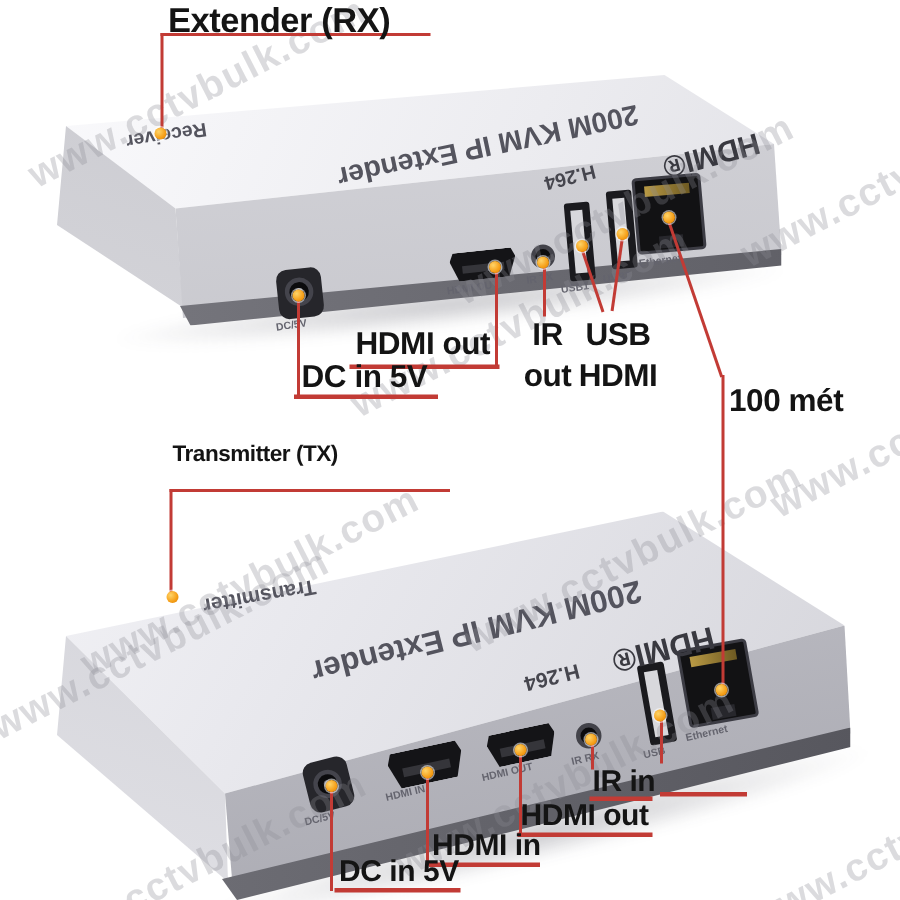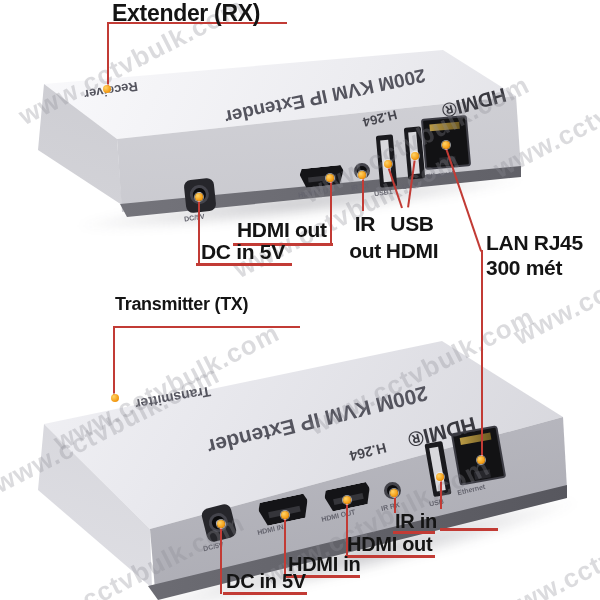--- a/index.html
+++ b/index.html
@@ -154,25 +154,25 @@
   <div class="rl" style="left:416px;top:158px;width:50px;height:2px;transform-origin:0 0;transform:rotate(98deg);"></div>
   <div class="lbl lbl2" style="left:381px;top:210px;width:62px;font-size:21px;line-height:27px;">
     <span>USB</span><br>
     <span>HDMI</span>
   </div>
 
   <div class="pdot" style="left:442px;top:141px;"></div>
   <div class="rl" style="left:446px;top:145px;width:112px;height:2px;transform-origin:0 0;transform:rotate(71.2deg);"></div>
   <div class="rl" style="left:481px;top:250px;width:2px;height:210px;"></div>
   <div class="lbl" style="left:486px;top:230px;font-size:21px;line-height:25px;">
-    <span>LAN RJ45</span><br>
-    <span>300 mét</span>
-  </div>
-
-  <div class="lbl" style="left:115px;top:294px;font-size:18px;">Transmitter (TX)</div>
+    <br>
+    <span>100 mét</span>
+  </div>
+
+  <div class="lbl" style="left:115px;top:294px;font-size:15px;">Transmitter (TX)</div>
   <div class="rl" style="left:113px;top:326px;width:187px;height:2px;"></div>
   <div class="rl" style="left:113px;top:326px;width:2px;height:69px;"></div>
   <div class="pdot" style="left:111px;top:394px;"></div>
 
   <div class="pdot" style="left:217px;top:520px;"></div>
   <div class="rl" style="left:220px;top:527px;width:2px;height:67px;"></div>
   <div class="lbl" style="left:226px;top:570px;font-size:20px;">DC in 5V</div>
   <div class="rl" style="left:223px;top:592px;width:84px;height:3px;"></div>
 
   <div class="pdot" style="left:281px;top:511px;"></div>

